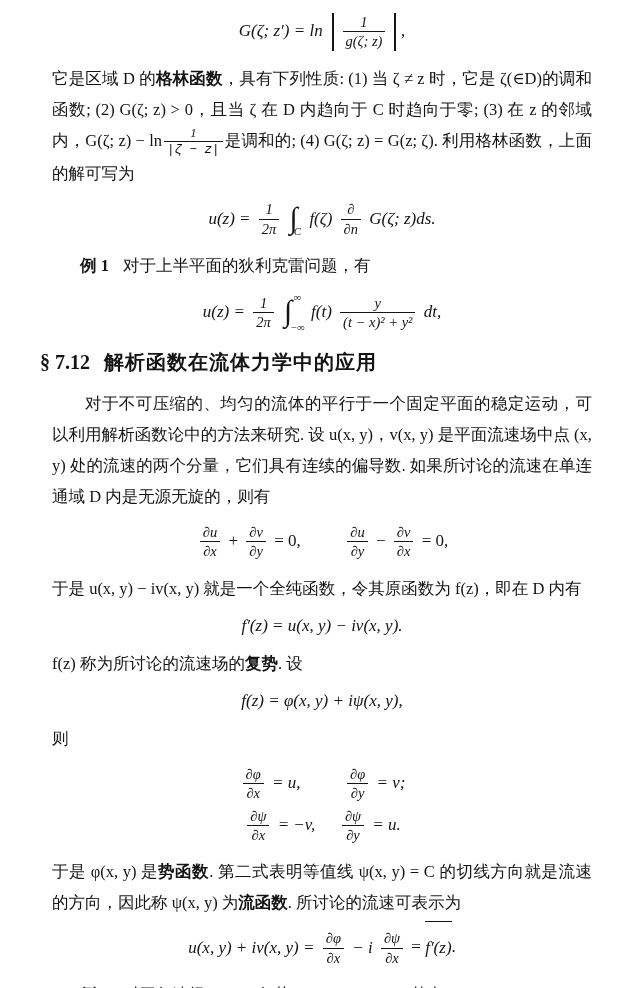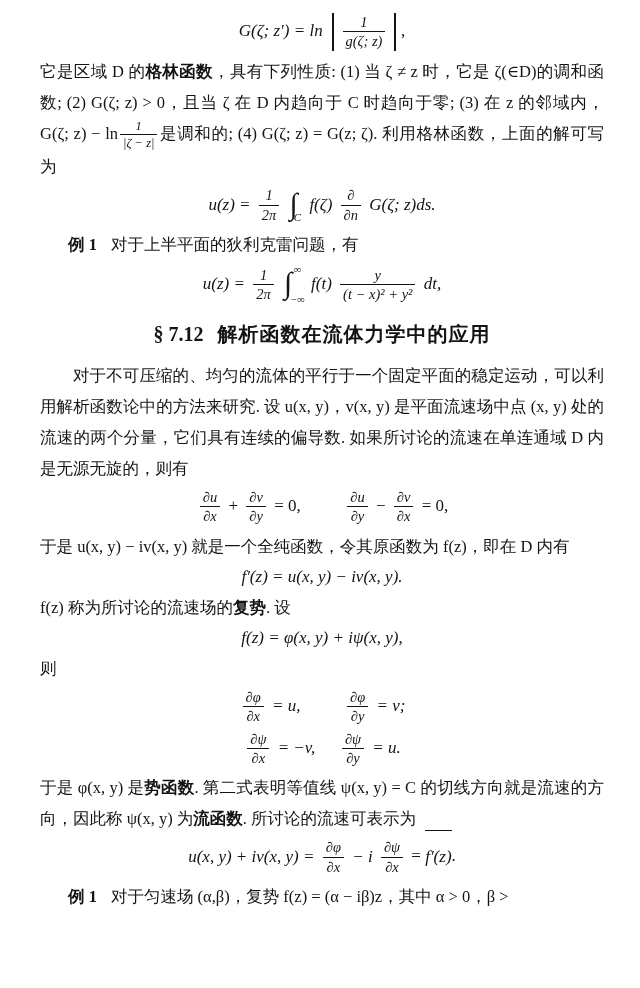--- a/index.html
+++ b/index.html
@@ -1,46 +1,46 @@
 <!DOCTYPE html>
 <html><head>
 <meta charset="utf-8">
 <style>
   html,body{margin:0;padding:0;width:640px;height:988px;overflow:hidden;background:#ffffff;}
   body{font-family:"Liberation Serif","DejaVu Serif",serif;color:#141414;
        -webkit-font-smoothing:none;}
   .page{padding:8px 36px 0 40px;}
   
-  .para{font-size:16.5px;line-height:31px;text-align:justify;margin:0;}
+  .para{font-size:16.5px;line-height:31px;text-align:justify;margin:12px;}
   .ti2{text-indent:2em;}
   .ti17{text-indent:1.7em;}
   .bt{font-weight:bold;}
   
   .formula{text-align:center;font-size:17px;margin:5px 0;white-space:nowrap;}
   .m{font-style:italic;margin-top:40px;}
   .rm{font-style:normal;}
   .frac{display:inline-block;text-align:center;vertical-align:middle;margin:0 4px;
         font-size:14.5px;line-height:1.2;font-style:italic;}
   .frac .num{display:block;padding:0 3px;}
   .frac .den{display:block;border-top:1.4px solid #141414;padding:1px 3px 0 3px;}
   .ifrac{font-size:12.5px;margin:0 2px;}
-  .ifrac .den{border-top:1.2px solid #141414;}
+  .ifrac .den{border-top:1.2px solid #141414;font-family:Liberation Mono, monospace;}
   .vbar{display:inline-block;width:1.6px;height:38px;background:#141414;
         vertical-align:middle;margin:0 5px;}
   .int{font-size:30px;font-style:normal;display:inline-block;vertical-align:middle;
        line-height:1;margin:0 0 4px 2px;}
   .intsub{font-size:11px;font-style:italic;vertical-align:-11px;margin:0 4px 0 -4px;}
   .limcol{display:inline-flex;flex-direction:column;justify-content:space-between;
           height:40px;vertical-align:middle;font-size:10.5px;line-height:1;
           font-style:italic;margin:0 2px 0 -2px;}
   .over{border-top:1.4px solid #141414;padding-top:16px;}
   .gap{display:inline-block;width:34px;}
   .sgap{display:inline-block;width:14px;}
   
-  .heading{text-align:center;font-weight:bold;font-size:20px;margin:16px 0 12px 0;
+  .heading{font-weight:bold;font-size:20px;margin:16px 0 12px 0;
            letter-spacing:1px;}
   .heading .sec{margin-right:14px;letter-spacing:0;}
 </style>
 </head>
 <body>
 
 <div class="page">
 
   <div class="formula">
     <span class="m">G(ζ; z′) = ln</span>

